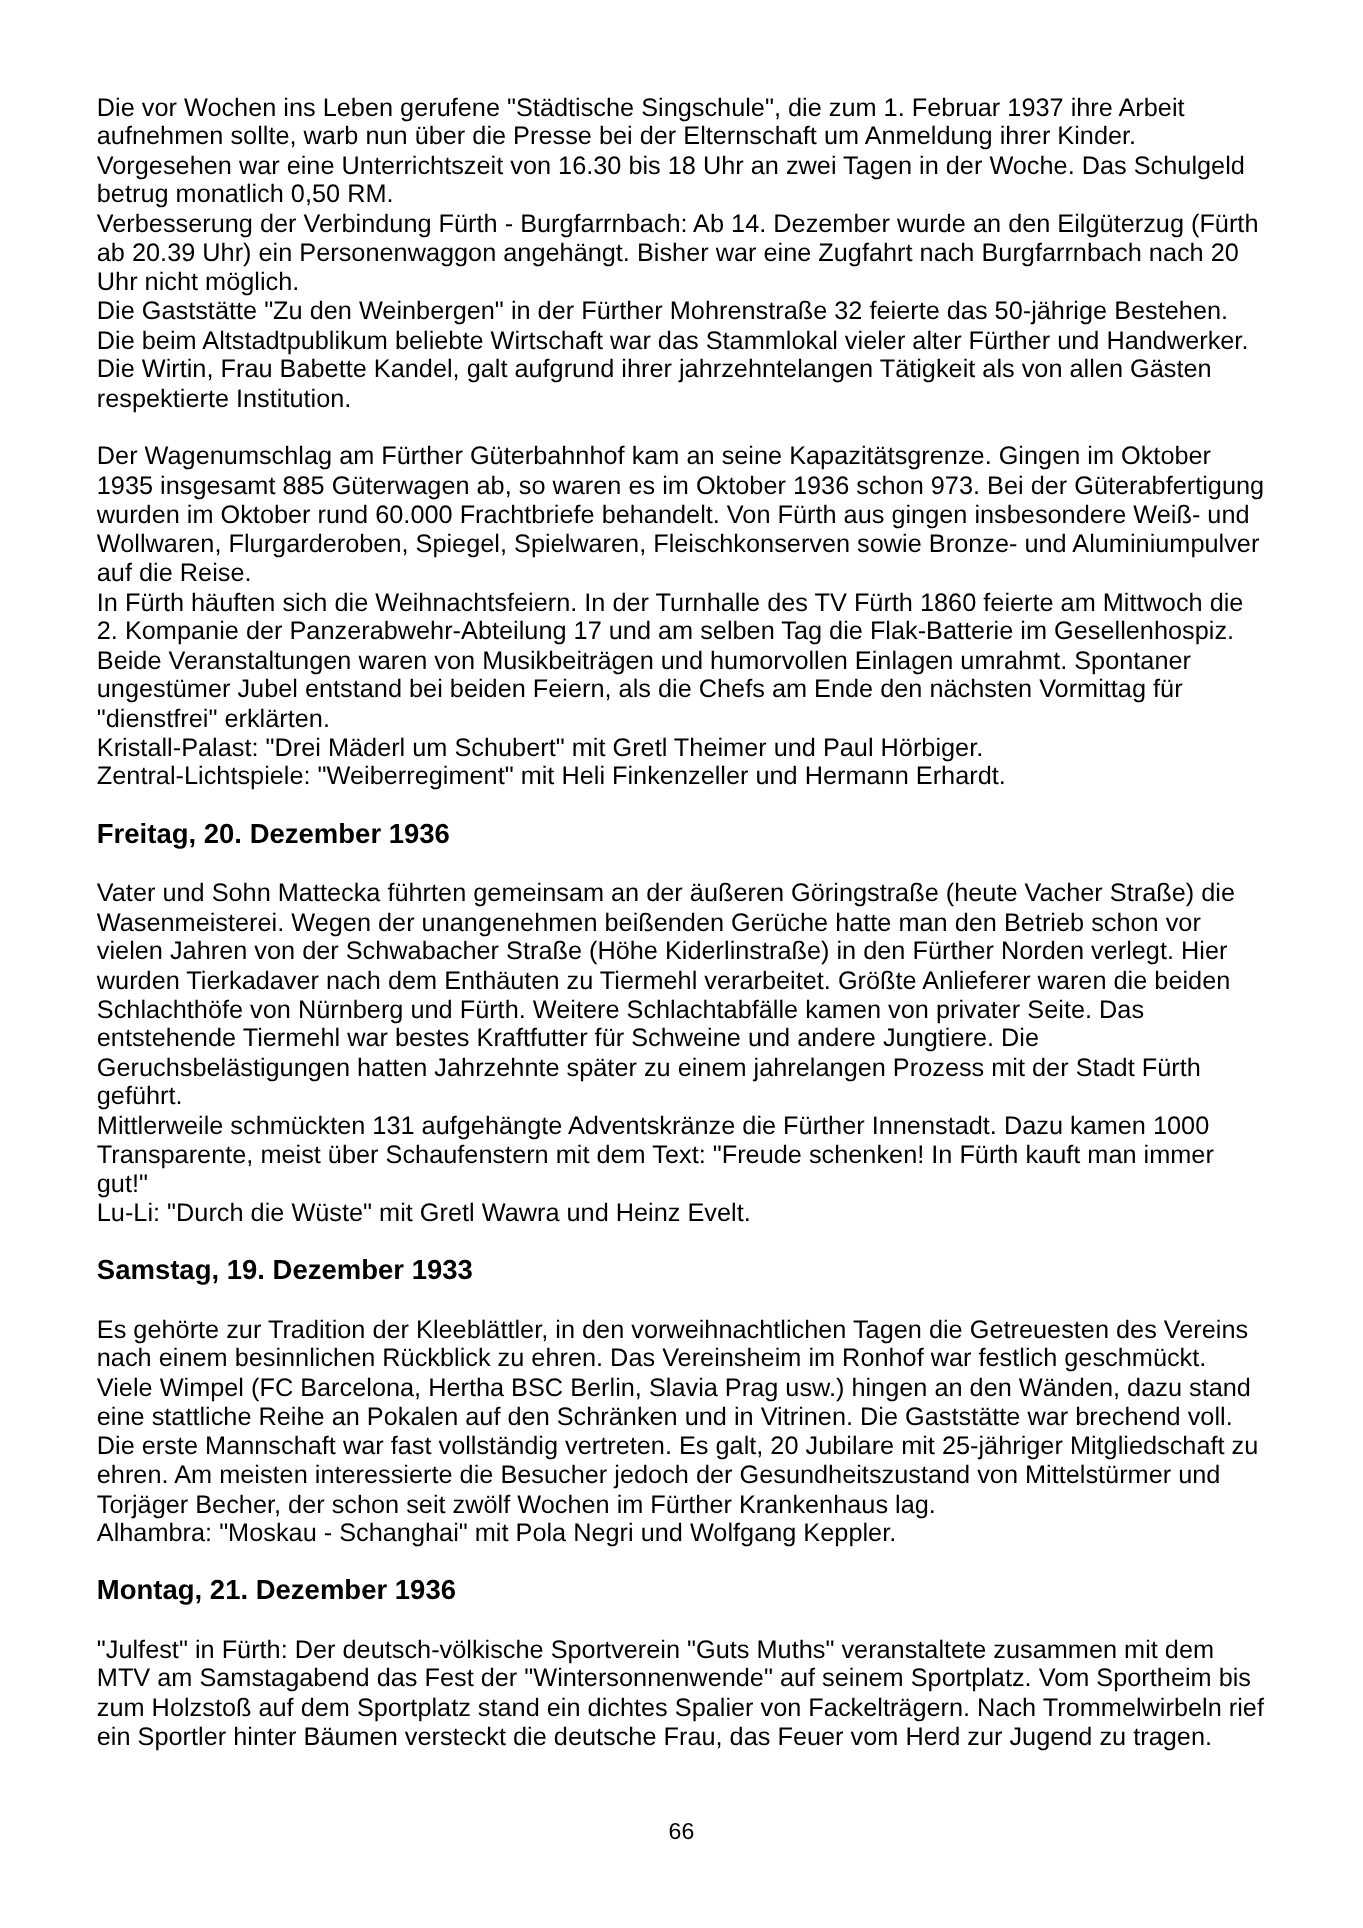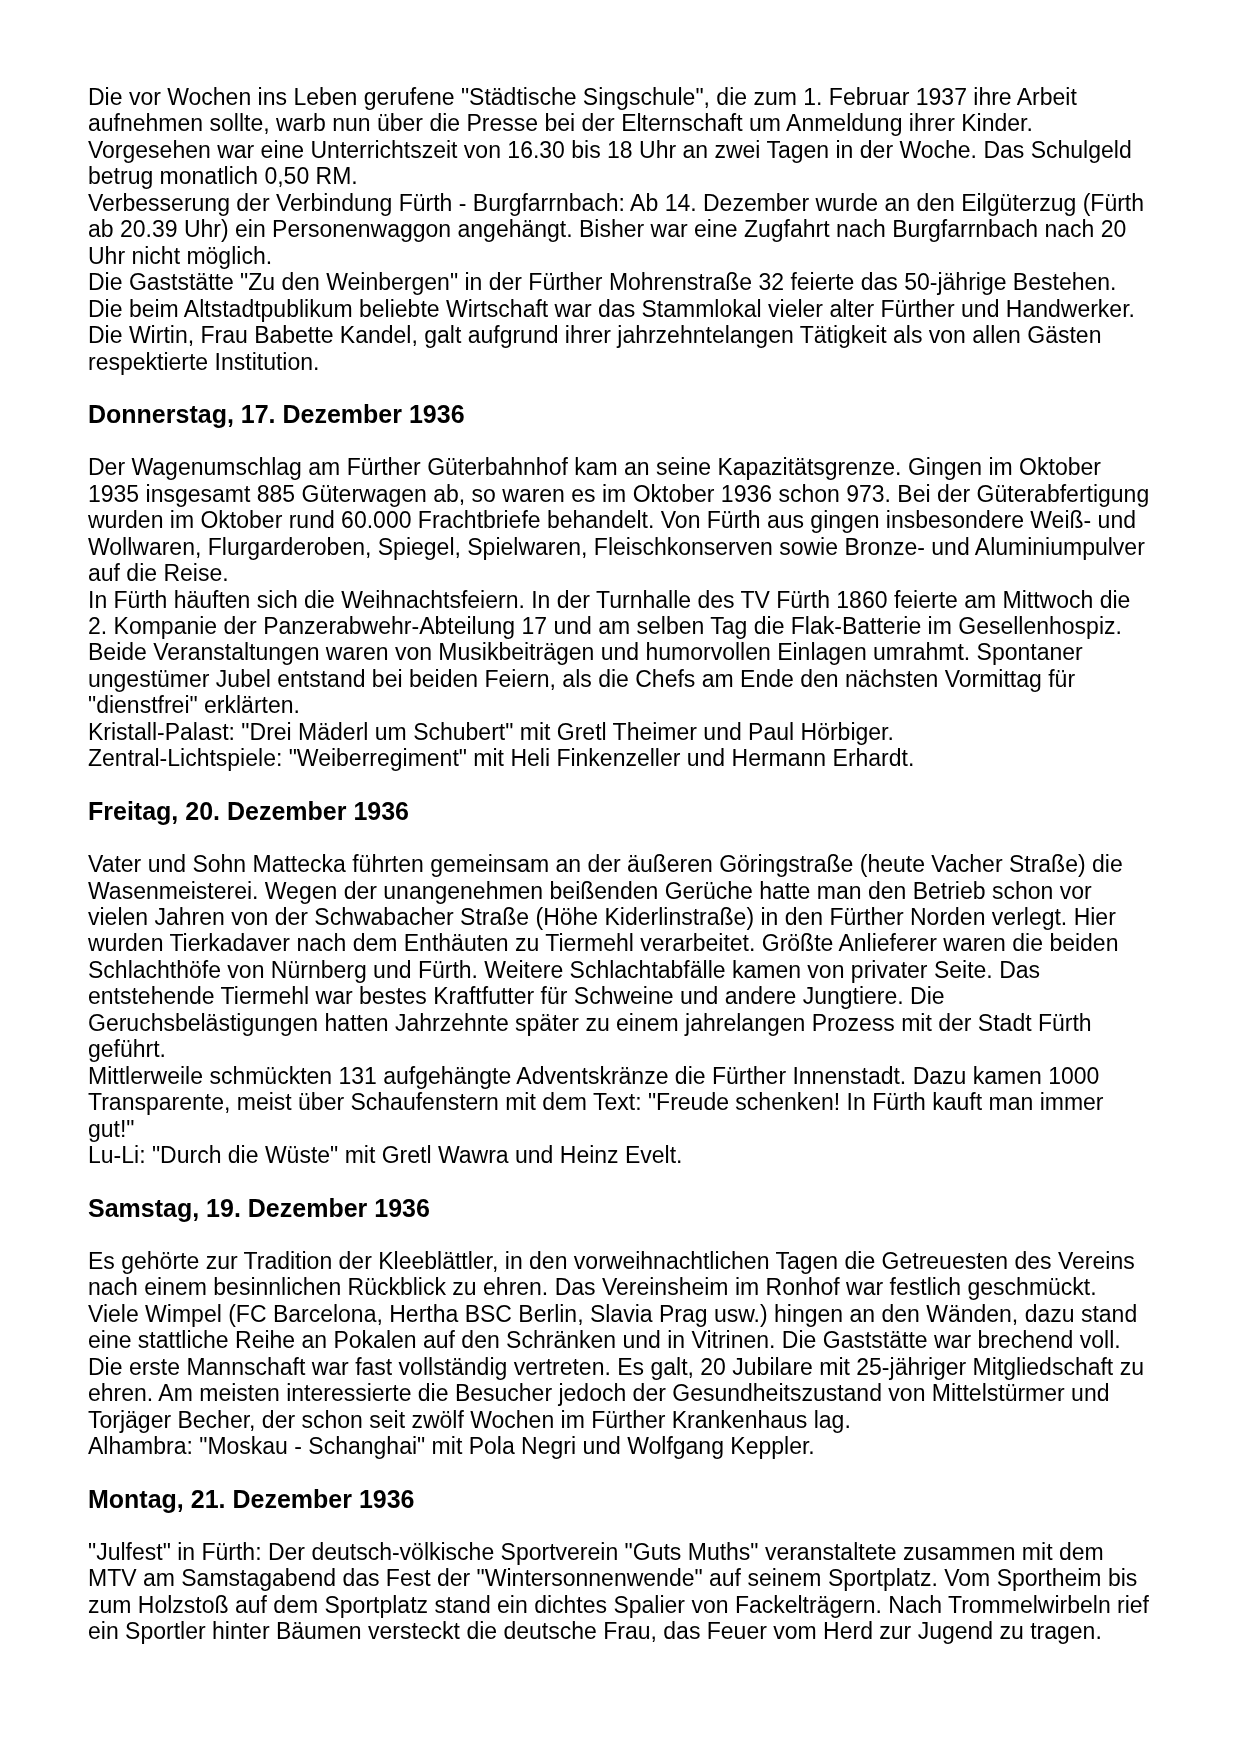--- a/index.html
+++ b/index.html
@@ -67,21 +67,20 @@
 Vorgesehen war eine Unterrichtszeit von 16.30 bis 18 Uhr an zwei Tagen in der Woche. Das Schulgeld
 betrug monatlich 0,50 RM.
 Verbesserung der Verbindung Fürth - Burgfarrnbach: Ab 14. Dezember wurde an den Eilgüterzug (Fürth
 ab 20.39 Uhr) ein Personenwaggon angehängt. Bisher war eine Zugfahrt nach Burgfarrnbach nach 20
 Uhr nicht möglich.
 Die Gaststätte "Zu den Weinbergen" in der Fürther Mohrenstraße 32 feierte das 50-jährige Bestehen.
 Die beim Altstadtpublikum beliebte Wirtschaft war das Stammlokal vieler alter Fürther und Handwerker.
 Die Wirtin, Frau Babette Kandel, galt aufgrund ihrer jahrzehntelangen Tätigkeit als von allen Gästen
 respektierte Institution.</p>
 
-    <h2 class="heading">Donnerstag, 17. Dezember 1936</h2>
 
     <p class="para">Der Wagenumschlag am Fürther Güterbahnhof kam an seine Kapazitätsgrenze. Gingen im Oktober
 1935 insgesamt 885 Güterwagen ab, so waren es im Oktober 1936 schon 973. Bei der Güterabfertigung
 wurden im Oktober rund 60.000 Frachtbriefe behandelt. Von Fürth aus gingen insbesondere Weiß- und
 Wollwaren, Flurgarderoben, Spiegel, Spielwaren, Fleischkonserven sowie Bronze- und Aluminiumpulver
 auf die Reise.
 In Fürth häuften sich die Weihnachtsfeiern. In der Turnhalle des TV Fürth 1860 feierte am Mittwoch die
 2. Kompanie der Panzerabwehr-Abteilung 17 und am selben Tag die Flak-Batterie im Gesellenhospiz.
 Beide Veranstaltungen waren von Musikbeiträgen und humorvollen Einlagen umrahmt. Spontaner
 ungestümer Jubel entstand bei beiden Feiern, als die Chefs am Ende den nächsten Vormittag für
@@ -97,33 +96,34 @@
 wurden Tierkadaver nach dem Enthäuten zu Tiermehl verarbeitet. Größte Anlieferer waren die beiden
 Schlachthöfe von Nürnberg und Fürth. Weitere Schlachtabfälle kamen von privater Seite. Das
 entstehende Tiermehl war bestes Kraftfutter für Schweine und andere Jungtiere. Die
 Geruchsbelästigungen hatten Jahrzehnte später zu einem jahrelangen Prozess mit der Stadt Fürth
 geführt.
 Mittlerweile schmückten 131 aufgehängte Adventskränze die Fürther Innenstadt. Dazu kamen 1000
 Transparente, meist über Schaufenstern mit dem Text: "Freude schenken! In Fürth kauft man immer
 gut!"
 Lu-Li: "Durch die Wüste" mit Gretl Wawra und Heinz Evelt.</p>
 
-    <h2 class="heading">Samstag, 19. Dezember 1936</h2>
+    <h2 class="heading">Samstag, 19. Dezember 1933</h2>
 
     <p class="para">Es gehörte zur Tradition der Kleeblättler, in den vorweihnachtlichen Tagen die Getreuesten des Vereins
 nach einem besinnlichen Rückblick zu ehren. Das Vereinsheim im Ronhof war festlich geschmückt.
 Viele Wimpel (FC Barcelona, Hertha BSC Berlin, Slavia Prag usw.) hingen an den Wänden, dazu stand
 eine stattliche Reihe an Pokalen auf den Schränken und in Vitrinen. Die Gaststätte war brechend voll.
 Die erste Mannschaft war fast vollständig vertreten. Es galt, 20 Jubilare mit 25-jähriger Mitgliedschaft zu
 ehren. Am meisten interessierte die Besucher jedoch der Gesundheitszustand von Mittelstürmer und
 Torjäger Becher, der schon seit zwölf Wochen im Fürther Krankenhaus lag.
 Alhambra: "Moskau - Schanghai" mit Pola Negri und Wolfgang Keppler.</p>
 
     <h2 class="heading">Montag, 21. Dezember 1936</h2>
 
     <p class="para">"Julfest" in Fürth: Der deutsch-völkische Sportverein "Guts Muths" veranstaltete zusammen mit dem
 MTV am Samstagabend das Fest der "Wintersonnenwende" auf seinem Sportplatz. Vom Sportheim bis
 zum Holzstoß auf dem Sportplatz stand ein dichtes Spalier von Fackelträgern. Nach Trommelwirbeln rief
 ein Sportler hinter Bäumen versteckt die deutsche Frau, das Feuer vom Herd zur Jugend zu tragen.</p>
 
   </div>
 
+  <div class="page-number">66</div>
 </div>
 
 </body></html>

